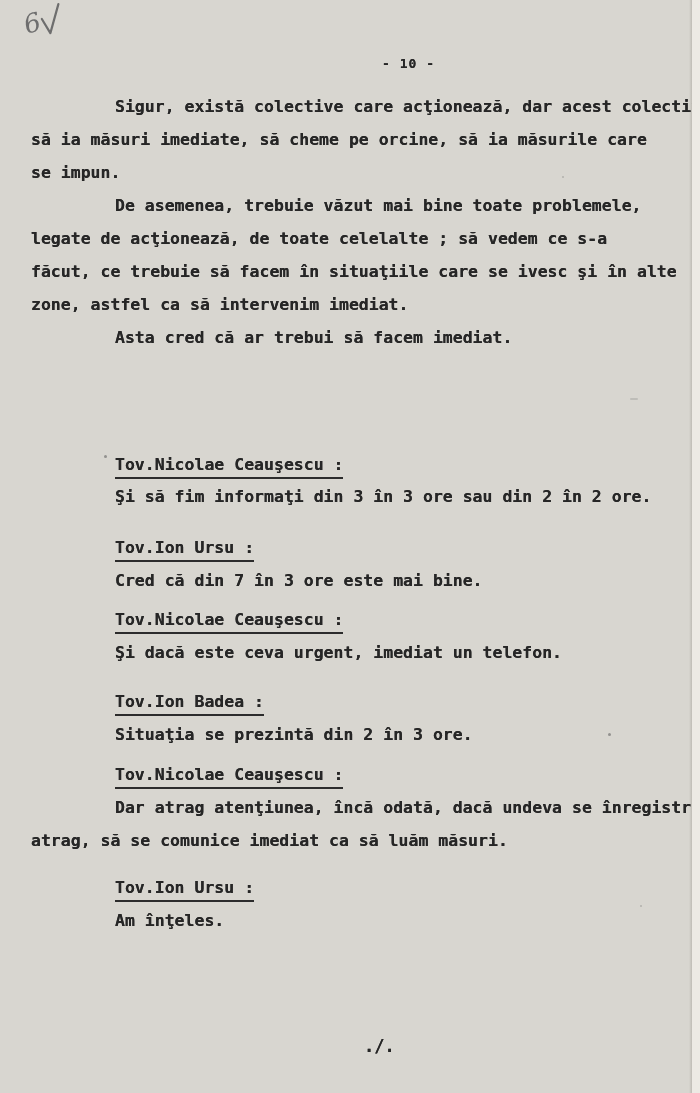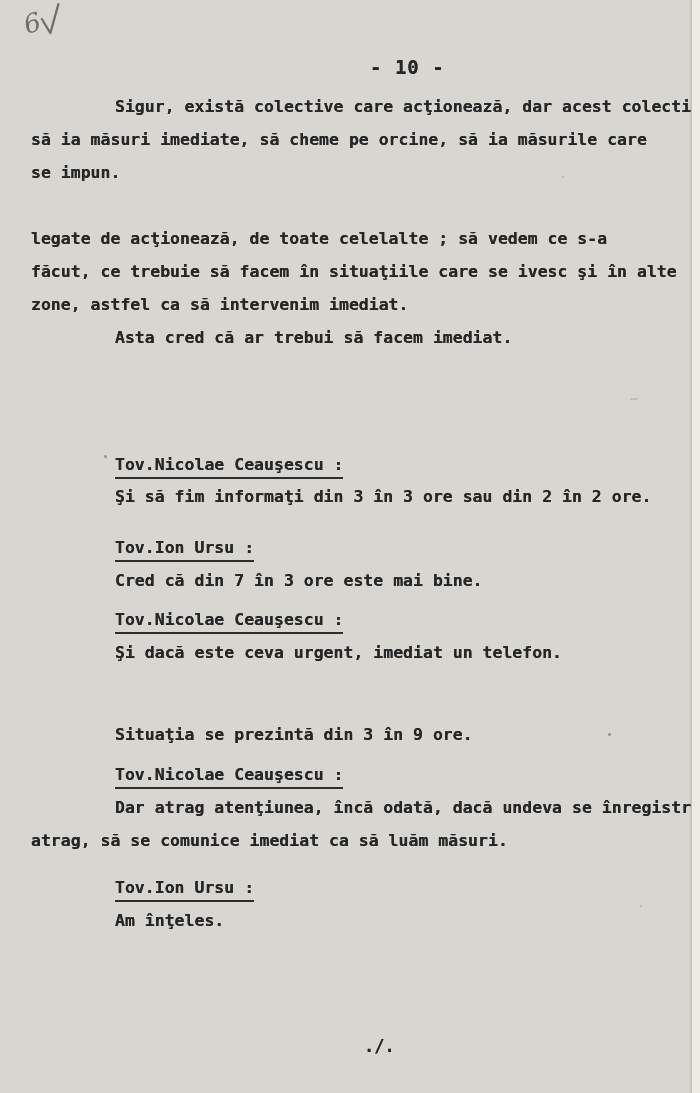--- a/index.html
+++ b/index.html
@@ -26,22 +26,22 @@
     text-shadow:0 0 0.6px rgba(35,35,35,0.85);
   }
   .indent{left:115px;}
   .flush{left:31px;}
   .speaker{
     border-bottom:2.5px solid #2c2c2c;
     padding-bottom:2px;
   }
   .pageno{
     position:absolute;
-    top:56px;left:370px;
-    font-size:19px;
+    top:56px;left:382px;
+    font-size:13px;
     letter-spacing:1px;
     white-space:pre;
     text-shadow:0 0 0.6px rgba(35,35,35,0.85);
   }
   .endmark{
     position:absolute;
     top:1036px;left:364px;
     font-size:17px;
     white-space:pre;
     text-shadow:0 0 0.6px rgba(35,35,35,0.85);
@@ -88,37 +88,39 @@
       <path d="M4 16 L11 31 L22 3" fill="none" stroke="#6e6e6e" stroke-width="2.2" stroke-linecap="round" stroke-linejoin="round"></path>
     </svg>
   </span>
 
   <div class="pageno">- 10 -</div>
 
   <div class="line indent" style="top:97px">Sigur, există colective care acţionează, dar acest colectiv</div>
   <div class="line flush" style="top:130px">să ia măsuri imediate, să cheme pe orcine, să ia măsurile care</div>
   <div class="line flush" style="top:163px">se impun.</div>
 
+  <div class="line indent" style="top:196px">De asemenea, trebuie văzut mai bine toate problemele,</div>
   <div class="line flush" style="top:229px">legate de acţionează, de toate celelalte ; să vedem ce s-a</div>
   <div class="line flush" style="top:262px">făcut, ce trebuie să facem în situaţiile care se ivesc şi în alte</div>
   <div class="line flush" style="top:295px">zone, astfel ca să intervenim imediat.</div>
 
   <div class="line indent" style="top:328px">Asta cred că ar trebui să facem imediat.</div>
 
 
   <div class="line indent speaker" style="top:455px">Tov.Nicolae Ceauşescu :</div>
   <div class="line indent" style="top:487px">Şi să fim informaţi din 3 în 3 ore sau din 2 în 2 ore.</div>
 
   <div class="line indent speaker" style="top:538px">Tov.Ion Ursu :</div>
   <div class="line indent" style="top:571px">Cred că din 7 în 3 ore este mai bine.</div>
 
   <div class="line indent speaker" style="top:610px">Tov.Nicolae Ceauşescu :</div>
   <div class="line indent" style="top:643px">Şi dacă este ceva urgent, imediat un telefon.</div>
 
-  <div class="line indent" style="top:725px">Situaţia se prezintă din 3 în 9 ore.</div>
+  <div class="line indent speaker" style="top:692px">Tov.Ion Badea :</div>
+  <div class="line indent" style="top:725px">Situaţia se prezintă din 2 în 3 ore.</div>
 
   <div class="line indent speaker" style="top:765px">Tov.Nicolae Ceauşescu :</div>
   <div class="line indent" style="top:798px">Dar atrag atenţiunea, încă odată, dacă undeva se înregistre</div>
   <div class="line flush" style="top:831px">atrag, să se comunice imediat ca să luăm măsuri.</div>
 
   <div class="line indent speaker" style="top:878px">Tov.Ion Ursu :</div>
   <div class="line indent" style="top:911px">Am înţeles.</div>
 
   <div class="endmark">./.</div>
 

